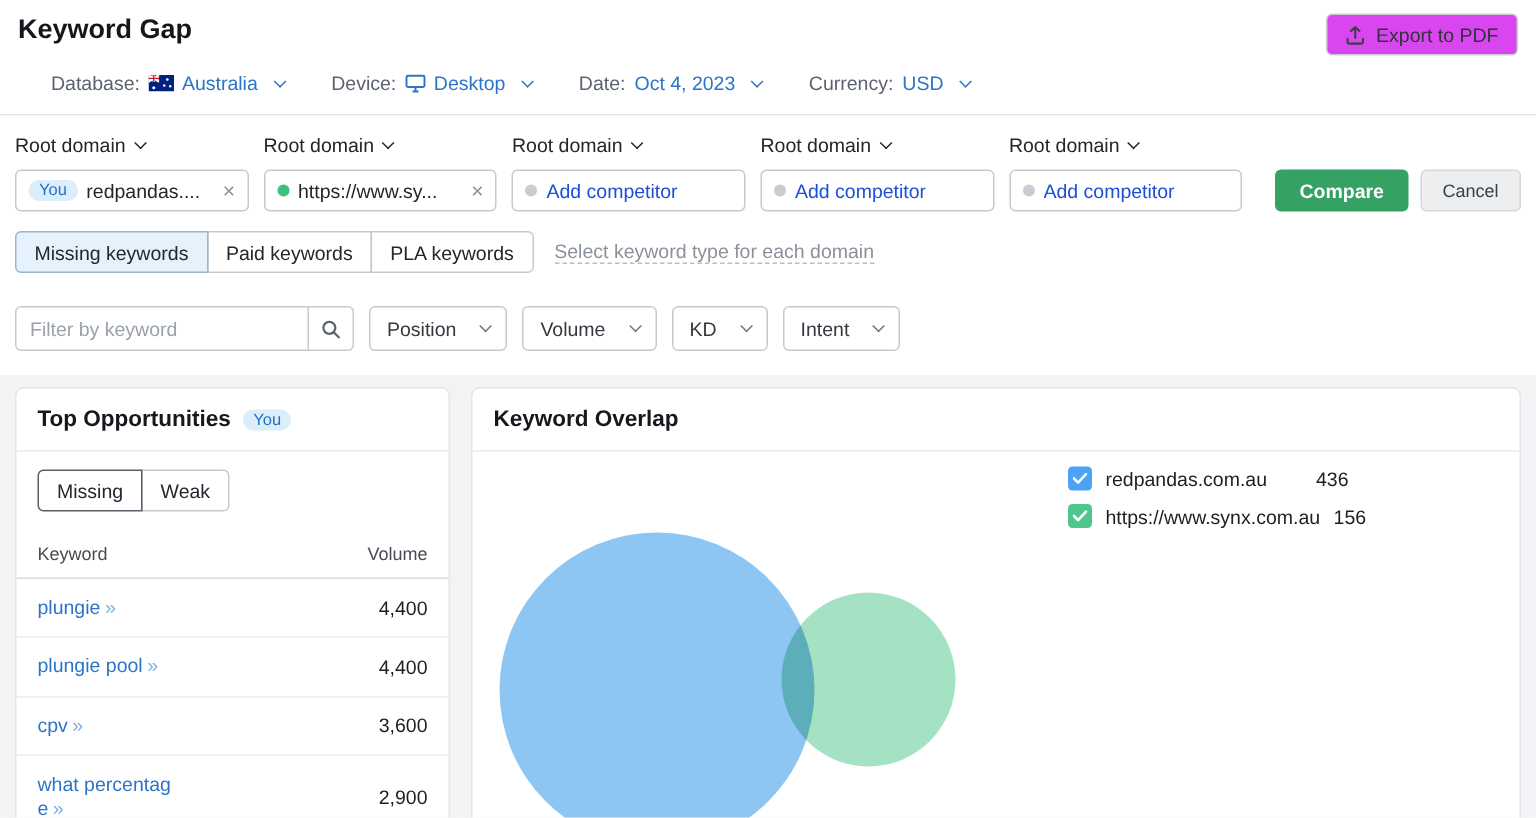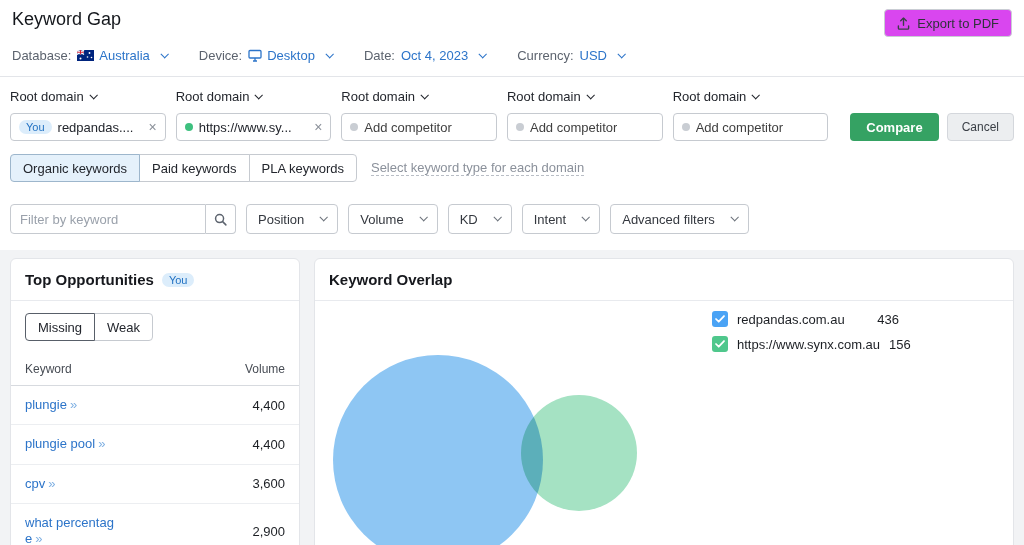--- a/index.html
+++ b/index.html
@@ -8,42 +8,42 @@
     font-family: "Liberation Sans", "DejaVu Sans", sans-serif;
     font-size: 13px;
     color: #23262d;
     background: #fff;
   }
   .chev { display:inline-block; width:6px; height:6px; border-right:1.6px solid currentColor; border-bottom:1.6px solid currentColor; transform:rotate(45deg) translateY(-1px); margin-left:6px; margin-bottom:2px; }
   .chev.gray { color:#6d737c; }
 
   
   .topbar { display:flex; justify-content:space-between; align-items:flex-start; padding:9px 12px 0 12px; }
-  .page-title { font-size:18px; font-weight:400; color:#14171c; }
+  .page-title { font-size:18px; font-weight:700; color:#14171c; }
   .btn-light { display:inline-flex; align-items:center; gap:7px; height:28px; padding:0 12px; background:#d946ef; border:1px solid #c9cdd3; border-radius:4px; color:#2f333a; font-size:13px; cursor:pointer; }
 
-  .global-filters { display:flex; align-items:center; gap:32px; padding:11px 12px 13px 12px; }
+  .global-filters { display:flex; align-items:center; gap:32px; padding:11px 12px 13px 12px;margin-left:22px; }
   .gf { display:flex; align-items:center; gap:6px; }
   .gf-label { color:#5c636e; }
   .gf-value { display:flex; align-items:center; gap:5px; color:#2c74c9; cursor:pointer; }
 
   .divider { border-top:1px solid #e3e5e9; }
 
   
   .domain-section { padding:12px 10px 0 10px; }
   .domain-row { display:flex; align-items:flex-end; }
   .dcol { width:160px; margin-right:10px; display:flex; flex-direction:column; }
   .dcol-label { margin-bottom:9px; color:#23262d; cursor:pointer; }
   .chip-input { height:28px; border:1px solid #c6cad0; border-radius:4px; background:#fff; display:flex; align-items:center; gap:6px; padding:0 8px; overflow:hidden; white-space:nowrap; }
   .you-pill { background:#dcedfb; color:#2272c3; font-size:11px; padding:1px 7px; border-radius:9px; flex:0 0 auto; }
   .dot { width:8px; height:8px; border-radius:50%; flex:0 0 auto; }
   .dot.green { background:#3ec07f; }
   .dot.gray { background:#c9cdd3; }
   .chip-text { overflow:hidden; white-space:nowrap; color:#23262d; }
-  .placeholder { color:#404040; }
+  .placeholder { color:#1d4ed8; }
   .close-x { margin-left:auto; color:#8a9099; font-size:14px; line-height:1; cursor:pointer; flex:0 0 auto; }
   .actions { display:flex; gap:8px; margin-left:12px; }
   .btn-compare { height:28px; padding:0 16px; background:#35a263; border:none; border-radius:4px; color:#fff; font-size:13px; font-weight:600; cursor:pointer; }
   .btn-cancel { height:28px; padding:0 14px; background:#eceef0; border:1px solid #d4d7dc; border-radius:4px; color:#3a3f46; font-size:12px; cursor:pointer; }
 
   
   .type-row { display:flex; align-items:center; gap:14px; padding:13px 10px 16px 10px; }
   .tabs { display:flex; }
   .tab { height:28px; display:flex; align-items:center; padding:0 12px; border:1px solid #c6cad0; background:#fff; margin-left:-1px; cursor:pointer; color:#23262d; }
   .tab:first-child { border-radius:4px 0 0 4px; margin-left:0; }
@@ -201,21 +201,21 @@
     </div>
     <div class="actions">
       <button class="btn-compare">Compare</button>
       <button class="btn-cancel">Cancel</button>
     </div>
   </div>
 </div>
 
 <div class="type-row">
   <div class="tabs">
-    <div class="tab selected">Organic keywords</div>
+    <div class="tab selected">Missing keywords</div>
     <div class="tab">Paid keywords</div>
     <div class="tab">PLA keywords</div>
   </div>
   <span class="hint">Select keyword type for each domain</span>
 </div>
 
 <div class="filter-row">
   <div class="search-box">
     <input type="text" placeholder="Filter by keyword" style="">
     <button class="search-btn">
@@ -236,24 +236,20 @@
       <i class="chev gray"></i>
     </button>
   <button class="dd-btn">
       <span>KD</span>
       <i class="chev gray"></i>
     </button>
   <button class="dd-btn">
       <span>Intent</span>
       <i class="chev gray"></i>
     </button>
-  <button class="dd-btn">
-      <span>Advanced filters</span>
-      <i class="chev gray"></i>
-    </button>
 </div>
 
 <div class="content">
 
   <div class="card card-left">
     <div class="card-header">
       <span class="card-title">Top Opportunities</span>
       <span class="you-pill">You</span>
     </div>
     <div class="toggle-row">

